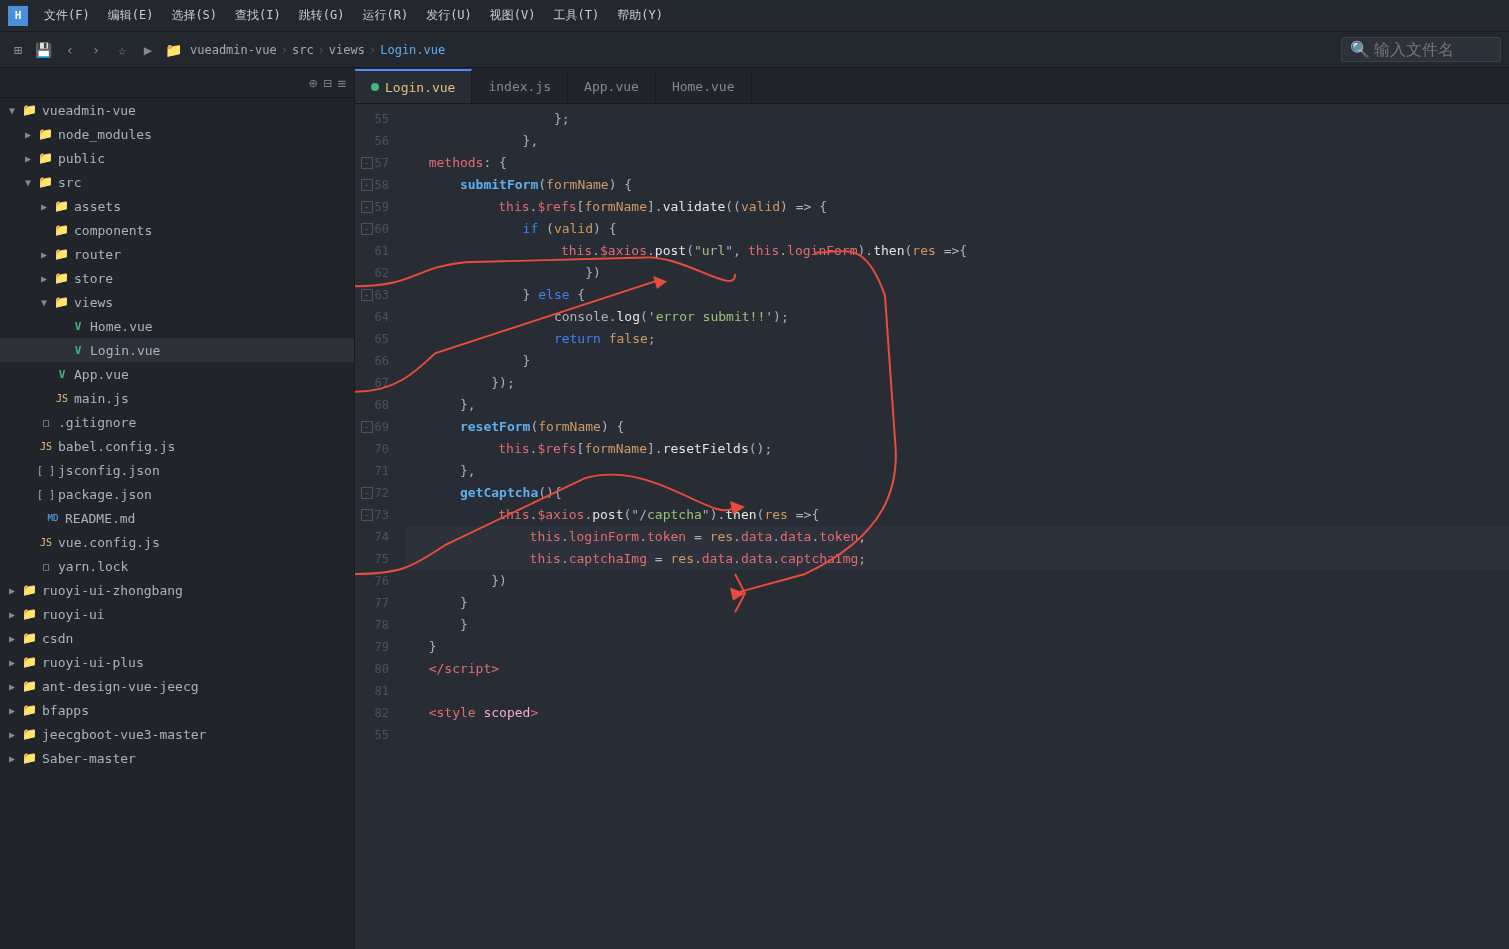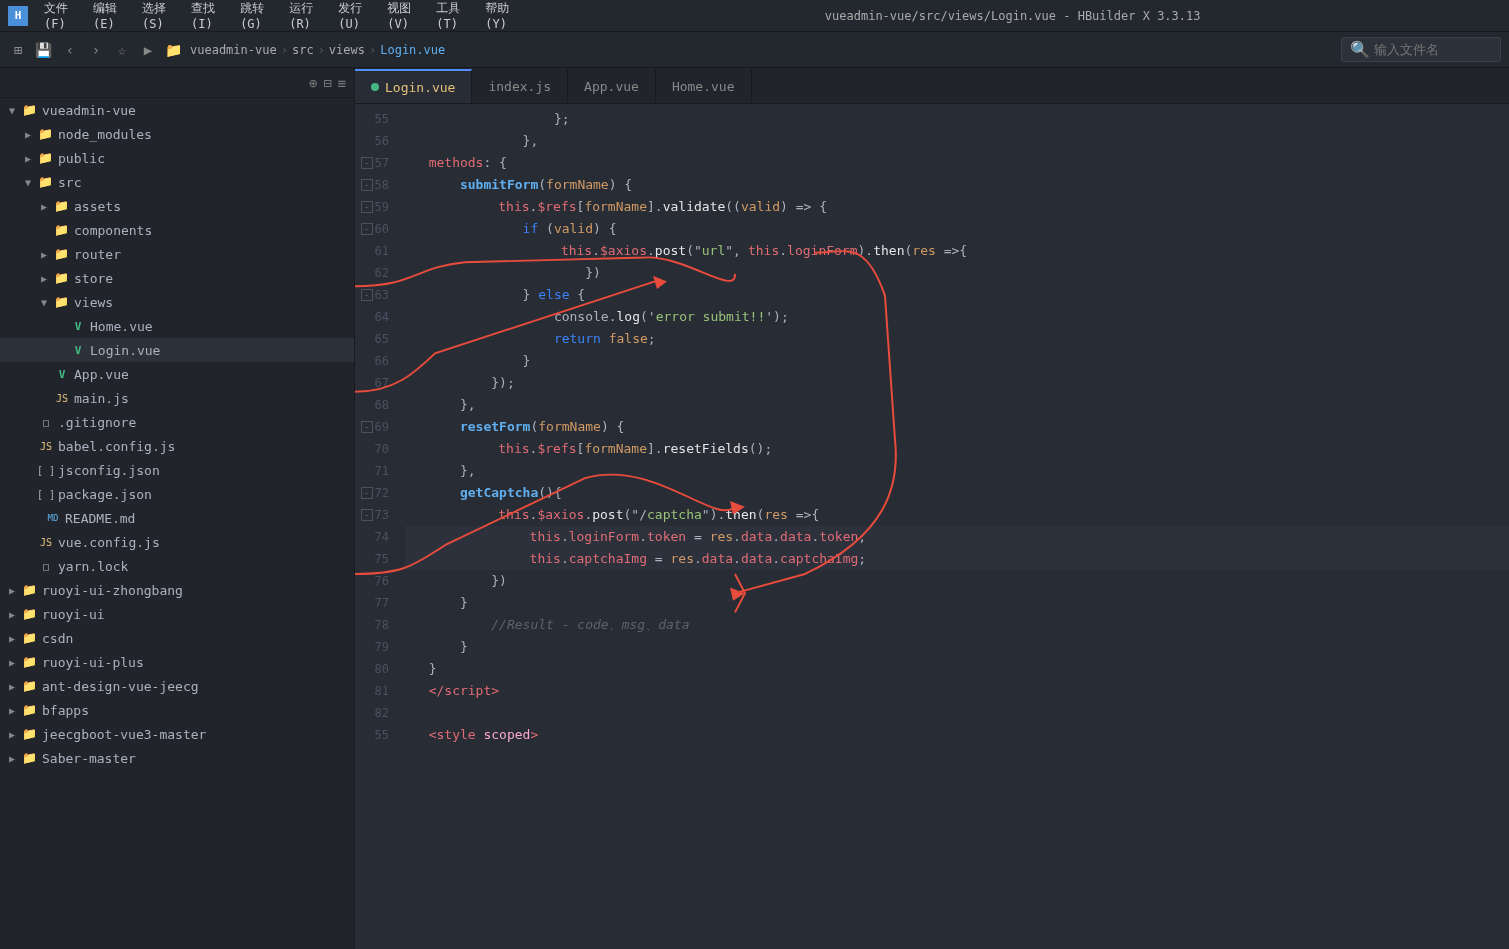--- a/index.html
+++ b/index.html
@@ -72,21 +72,21 @@
       display: flex; align-items: center;
       background: #2c313a;
       border: 1px solid #3a3f4b;
       border-radius: 3px;
       padding: 2px 8px;
       gap: 4px;
       width: 160px;
     }
     .search-box input {
       background: transparent; border: none; outline: none;
-      color: #22c55e; font-size: 13px; width: 120px;
+      color: #22c55e; font-size: 16px; width: 120px;
     }
 
     
     .main-layout {
       display: flex;
       height: calc(949px - 32px - 36px);
     }
 
     
     .sidebar {
@@ -253,21 +253,20 @@
     <span class="titlebar-menu-item">编辑(E)</span>
     <span class="titlebar-menu-item">选择(S)</span>
     <span class="titlebar-menu-item">查找(I)</span>
     <span class="titlebar-menu-item">跳转(G)</span>
     <span class="titlebar-menu-item">运行(R)</span>
     <span class="titlebar-menu-item">发行(U)</span>
     <span class="titlebar-menu-item">视图(V)</span>
     <span class="titlebar-menu-item">工具(T)</span>
     <span class="titlebar-menu-item">帮助(Y)</span>
   </div>
-  <div class="titlebar-title">vueadmin-vue/src/views/Login.vue - HBuilder X 3.3.13</div>
 </div>
 
 <div class="toolbar">
   <div class="toolbar-icon">⊞</div>
   <div class="toolbar-icon">💾</div>
   <div class="toolbar-icon">‹</div>
   <div class="toolbar-icon">›</div>
   <div class="toolbar-icon">☆</div>
   <div class="toolbar-icon">▶</div>
   <div class="toolbar-icon">📁</div>
@@ -558,21 +557,20 @@
           <div class="code-line"><span class="plain">      </span><span class="punct">},</span></div>
           <div class="code-line"><span class="plain">      </span><span class="fn">resetForm</span><span class="punct">(</span><span class="param">formName</span><span class="punct">) {</span></div>
           <div class="code-line"><span class="plain">          </span><span class="this-kw">this</span><span class="punct">.</span><span class="prop">$refs</span><span class="punct">[</span><span class="param">formName</span><span class="punct">].</span><span class="method">resetFields</span><span class="punct">();</span></div>
           <div class="code-line"><span class="plain">      </span><span class="punct">},</span></div>
           <div class="code-line"><span class="plain">      </span><span class="fn">getCaptcha</span><span class="punct">(){</span></div>
           <div class="code-line"><span class="plain">          </span><span class="this-kw">this</span><span class="punct">.</span><span class="prop">$axios</span><span class="punct">.</span><span class="method">post</span><span class="punct">("/</span><span class="str">captcha</span><span class="punct">").</span><span class="method">then</span><span class="punct">(</span><span class="param">res</span><span class="plain"> =&gt;{</span></div>
           <div class="code-line active-line"><span class="plain">              </span><span class="this-kw">this</span><span class="punct">.</span><span class="prop">loginForm</span><span class="punct">.</span><span class="prop">token</span><span class="plain"> = </span><span class="param">res</span><span class="punct">.</span><span class="prop">data</span><span class="punct">.</span><span class="prop">data</span><span class="punct">.</span><span class="prop">token</span><span class="punct">;</span></div>
           <div class="code-line active-line"><span class="plain">              </span><span class="this-kw">this</span><span class="punct">.</span><span class="prop">captchaImg</span><span class="plain"> = </span><span class="param">res</span><span class="punct">.</span><span class="prop">data</span><span class="punct">.</span><span class="prop">data</span><span class="punct">.</span><span class="prop">captchaImg</span><span class="punct">;</span></div>
           <div class="code-line"><span class="plain">          </span><span class="punct">})</span></div>
           <div class="code-line"><span class="plain">      </span><span class="punct">}</span></div>
-          <div class="code-line"><span class="plain">          </span><span class="comment">//Result - code、msg、data</span></div>
           <div class="code-line"><span class="plain">      </span><span class="punct">}</span></div>
           <div class="code-line"><span class="plain">  </span><span class="punct">}</span></div>
           <div class="code-line"><span class="plain">  </span><span class="tag">&lt;/script&gt;</span></div>
           <div class="code-line"></div>
           <div class="code-line"><span class="plain">  </span><span class="tag">&lt;style</span><span class="plain"> </span><span class="attr">scoped</span><span class="tag">&gt;</span></div>
         </div>
       </div>
 
       <svg class="annotation-overlay" viewBox="0 0 1154 881" preserveAspectRatio="none" style="position:absolute;top:0;left:0;width:100%;height:100%;pointer-events:none;">
 

